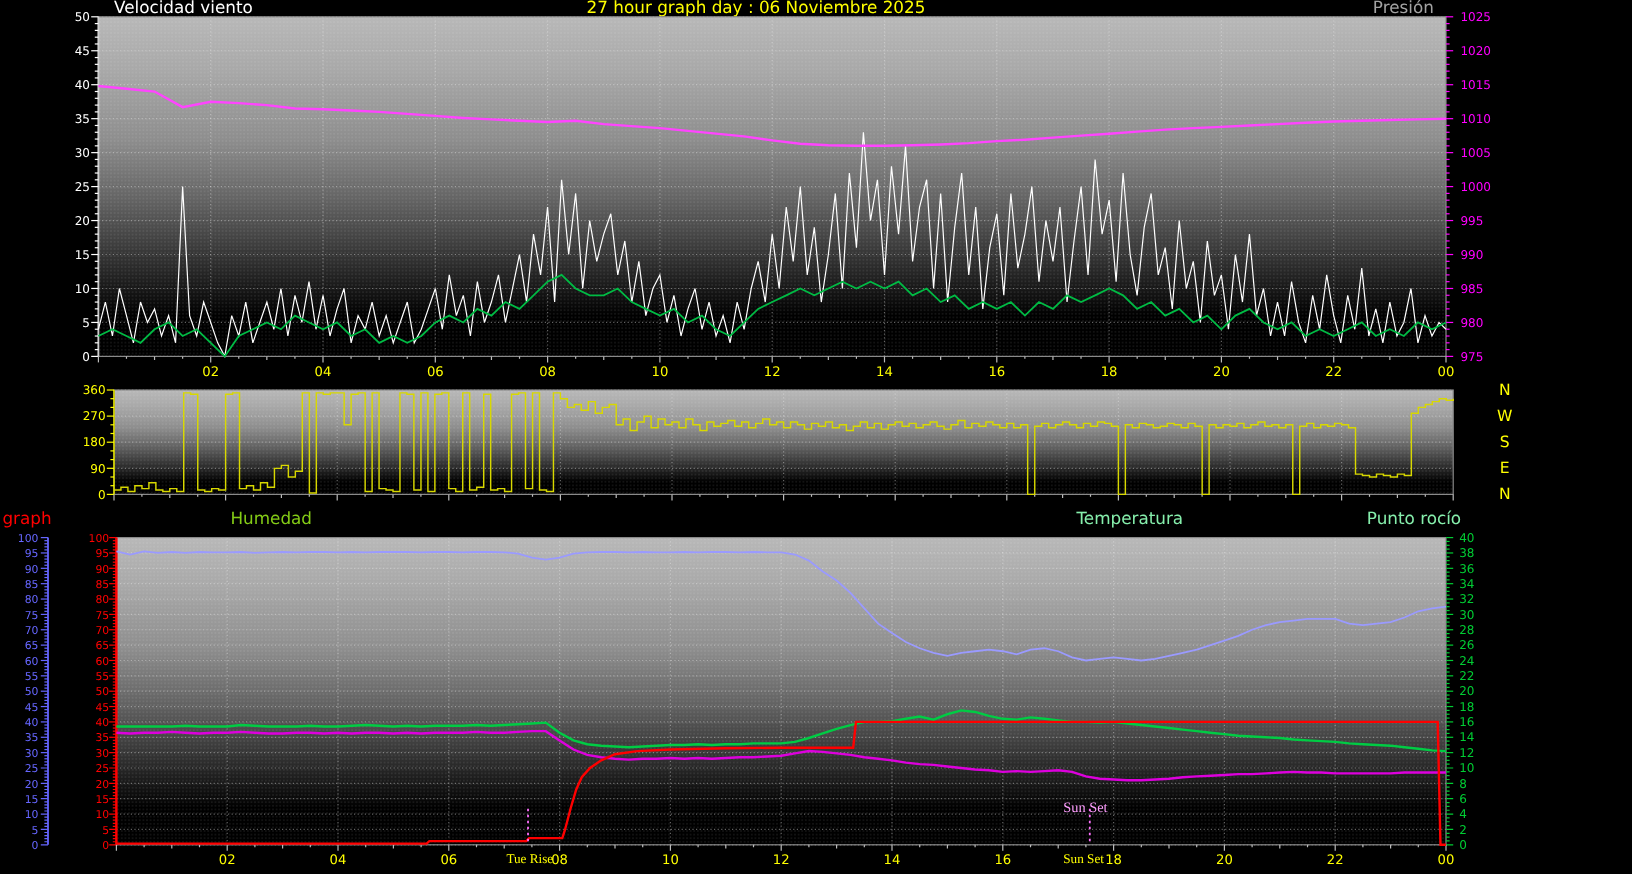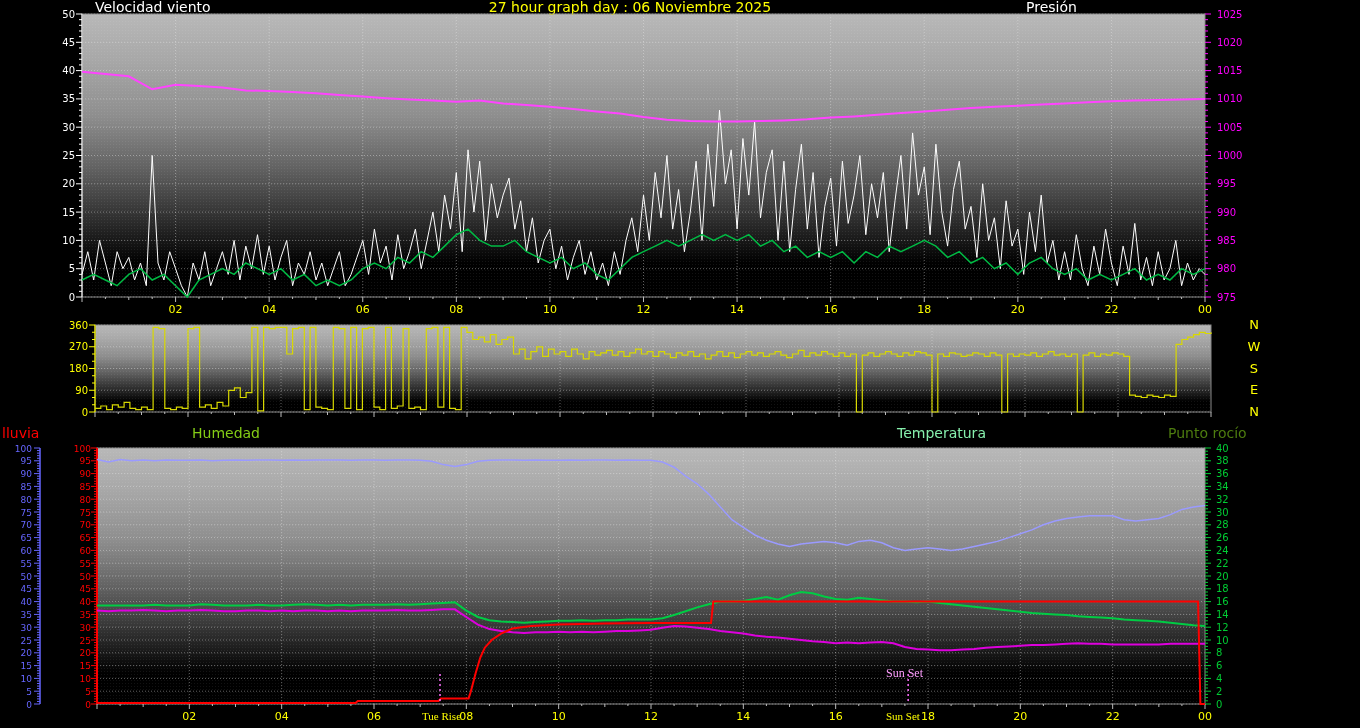--- a/index.html
+++ b/index.html
@@ -17,26 +17,26 @@
 </style>
 </head>
 <body>
 
 <div class="plot-bg" style="left:82px;top:14px;width:1123px;height:283px"></div>
 <div class="plot-bg" style="left:95px;top:325px;width:1116px;height:87px"></div>
 <div class="plot-bg" style="left:97px;top:448px;width:1108px;height:256px"></div>
 
 <div class="hdr" style="left:95px;color:#ffffff">Velocidad viento</div>
 <div class="hdr" style="left:0;width:1260px;text-align:center;color:#ffff00">27 hour graph day : 06 Noviembre 2025</div>
-<div class="hdr" style="left:1026px;color:#ffffff">Presión</div>
+<div class="hdr" style="left:1144px;color:#a3a3a3">Presión</div>
 
-<div class="legend" style="left:2px;color:#ff0000">lluvia</div>
+<div class="legend" style="left:2px;color:#ff0000">graph</div>
 <div class="legend" style="left:192px;color:#84cc16">Humedad</div>
 <div class="legend" style="left:897px;color:#86efac">Temperatura</div>
-<div class="legend" style="left:1168px;color:#4d7c0f">Punto rocío</div>
+<div class="legend" style="left:1139px;color:#86efac">Punto rocío</div>
 
 <div class="sunlab" style="left:886px;top:666px;font-size:12px;color:#ff9fff">Sun Set</div>
 <div class="sunlab" style="left:422px;top:710px">Tue Rise</div>
 <div class="sunlab" style="left:886px;top:710px">Sun Set</div>
 
 <svg id="charts" width="1360" height="728" viewBox="0 0 1360 728">
     <g>
       <clipPath id="cp0">
         <rect x="81" y="12" width="1125" height="287"></rect>
       </clipPath>

